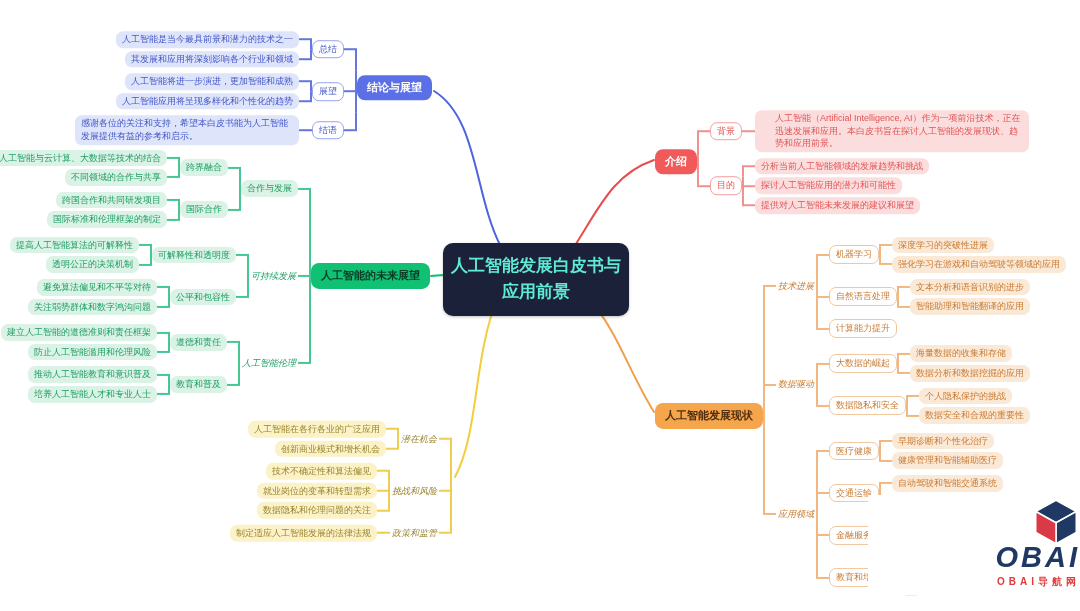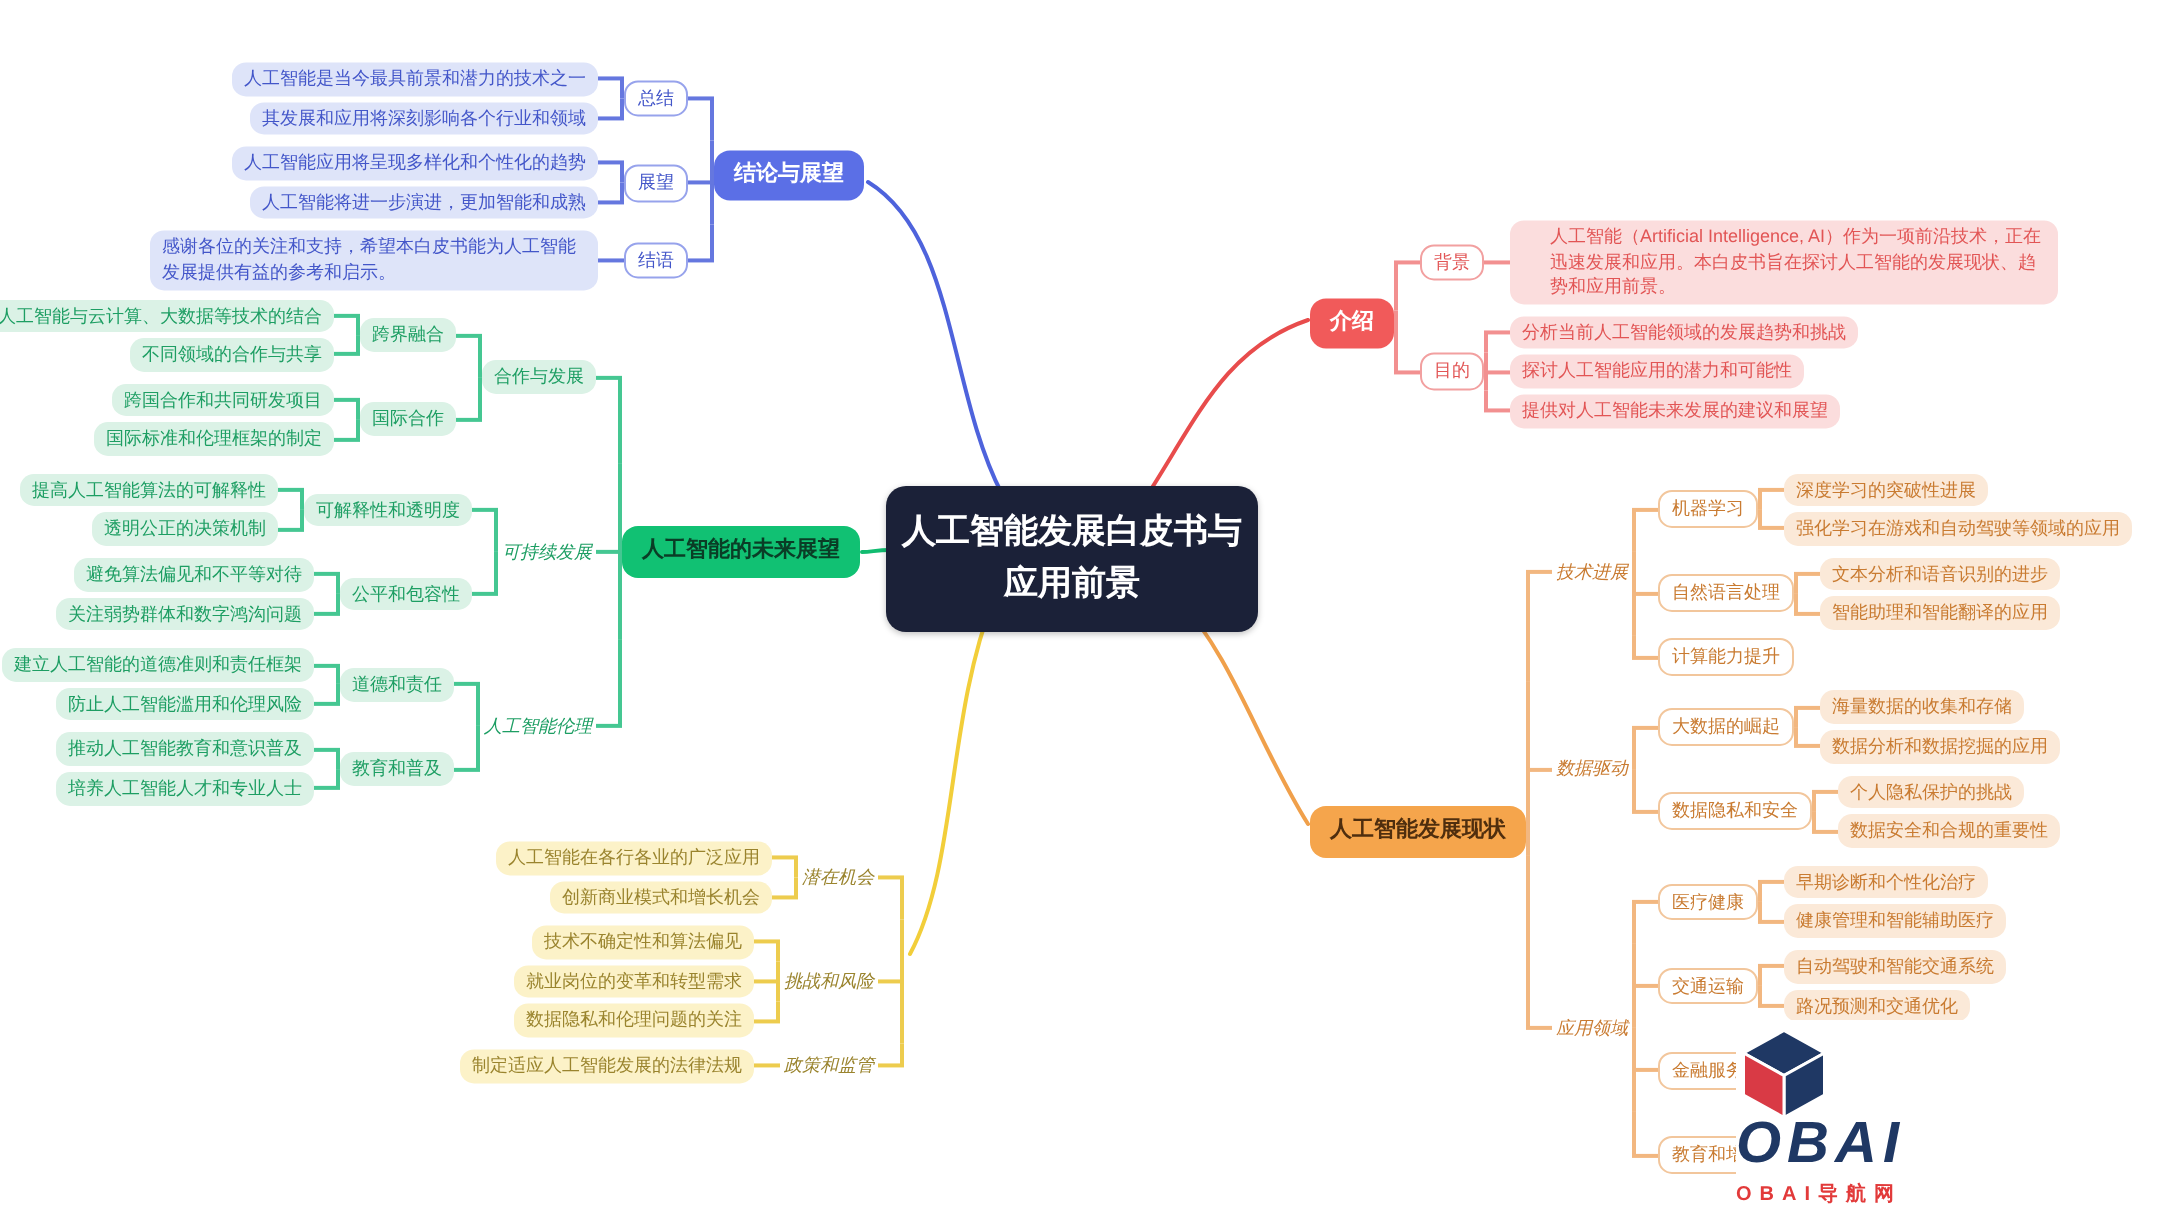--- a/index.html
+++ b/index.html
@@ -3,21 +3,21 @@
 <meta charset="utf-8">
 <style>
   html,body{margin:0;padding:0;background:#fff;}
   body{font-family:"Liberation Sans","DejaVu Sans",sans-serif;}
   .canvas{position:relative;width:1080px;height:611px;overflow:hidden;background:#fff;}
   .edges{position:absolute;left:0;top:0;z-index:0;}
 
   
   .center-node{
     position:absolute;left:443px;top:243px;width:170px;z-index:2;
-    background:#1B2138;color:#ffffff;border-radius:10px;
+    background:#1B2138;color:#5eead4;border-radius:10px;
     padding:10px 8px;text-align:center;font-size:17px;font-weight:bold;line-height:1.55;
     box-shadow:0 1px 3px rgba(0,0,0,.25);
   }
 
   
   .b-blue  {--main-bg:#5B6FE6;--main-fg:#ffffff;--line:#6577DF;--leaf-bg:#DEE4F9;--leaf-fg:#4356C9;--outline:#97A3EC;}
   .b-green {--main-bg:#11C173;--main-fg:#0A3D26;--line:#45C792;--leaf-bg:#DBF2E6;--leaf-fg:#1D9E63;--outline:#7DD7AE;}
   .b-yellow{--main-bg:#F7D43F;--main-fg:#6A5606;--line:#EDCC4E;--leaf-bg:#FCF2C8;--leaf-fg:#9A842E;--outline:#EFD87E;}
   .b-red   {--main-bg:#F15A5A;--main-fg:#ffffff;--line:#F29090;--leaf-bg:#FBDDDD;--leaf-fg:#E25555;--outline:#F2A0A0;}
   .b-orange{--main-bg:#F5A54C;--main-fg:#4F2E0E;--line:#F2B780;--leaf-bg:#FBE9D8;--leaf-fg:#C97B31;--outline:#F2C69C;}
@@ -46,22 +46,22 @@
   
   .node{font-size:9px;line-height:1.4;padding:2px 6px;border-radius:7px;white-space:nowrap;}
   .node.fill{background:var(--leaf-bg);color:var(--leaf-fg);}
   .node.outline{background:#fff;border:1px solid var(--outline);color:var(--leaf-fg);}
   .node.plain{background:none;color:var(--leaf-fg);padding:2px 2px;font-style:italic;}
   .node.main{background:var(--main-bg);color:var(--main-fg);font-weight:700;font-size:11px;padding:5px 10px;border-radius:8px;}
   .node.para{white-space:normal;width:212px;}
   .node.para-lg{white-space:normal;width:248px;padding-left:20px;}
 
   
-  .logo{position:absolute;right:0;bottom:1px;width:212px;height:100px;background:#fff;z-index:5;
-        display:flex;flex-direction:column;align-items:flex-start;justify-content:flex-start;padding-top:3px;box-sizing:border-box;}
+  .logo{position:absolute;right:0;bottom:16px;width:212px;height:100px;background:#fff;z-index:5;
+        display:flex;flex-direction:column;align-items:flex-end;justify-content:flex-start;padding-top:3px;box-sizing:border-box;}
   .logo-word{font-size:29px;font-weight:900;font-style:italic;color:#1F3864;letter-spacing:3px;line-height:1;margin-top:-3px;}
   .logo-caption{font-size:10px;color:#E23A3A;letter-spacing:4px;margin-top:3px;font-weight:bold;}
 </style>
 </head>
 <body>
 
 <div class="canvas">
 
   <svg class="edges" width="1080" height="611" viewBox="0 0 1080 611">
     <path d="M 501 247 C 474 195 478 118 434 91" stroke="#4E63DC" stroke-width="2" fill="none" stroke-linecap="round"></path>
@@ -93,26 +93,26 @@
                 </div>
               </div>
             </div>
           </div>
           <div class="kid">
             <div class="row">
               <div class="node outline">展望</div>
               <div class="kids">
                 <div class="kid">
                   <div class="row">
+                    <div class="node fill">人工智能将进一步演进，更加智能和成熟</div>
+                  </div>
+                </div>
+                <div class="kid">
+                  <div class="row">
                     <div class="node fill">人工智能应用将呈现多样化和个性化的趋势</div>
-                  </div>
-                </div>
-                <div class="kid">
-                  <div class="row">
-                    <div class="node fill">人工智能将进一步演进，更加智能和成熟</div>
                   </div>
                 </div>
               </div>
             </div>
           </div>
           <div class="kid">
             <div class="row">
               <div class="node outline">结语</div>
               <div class="kids">
                 <div class="kid">

